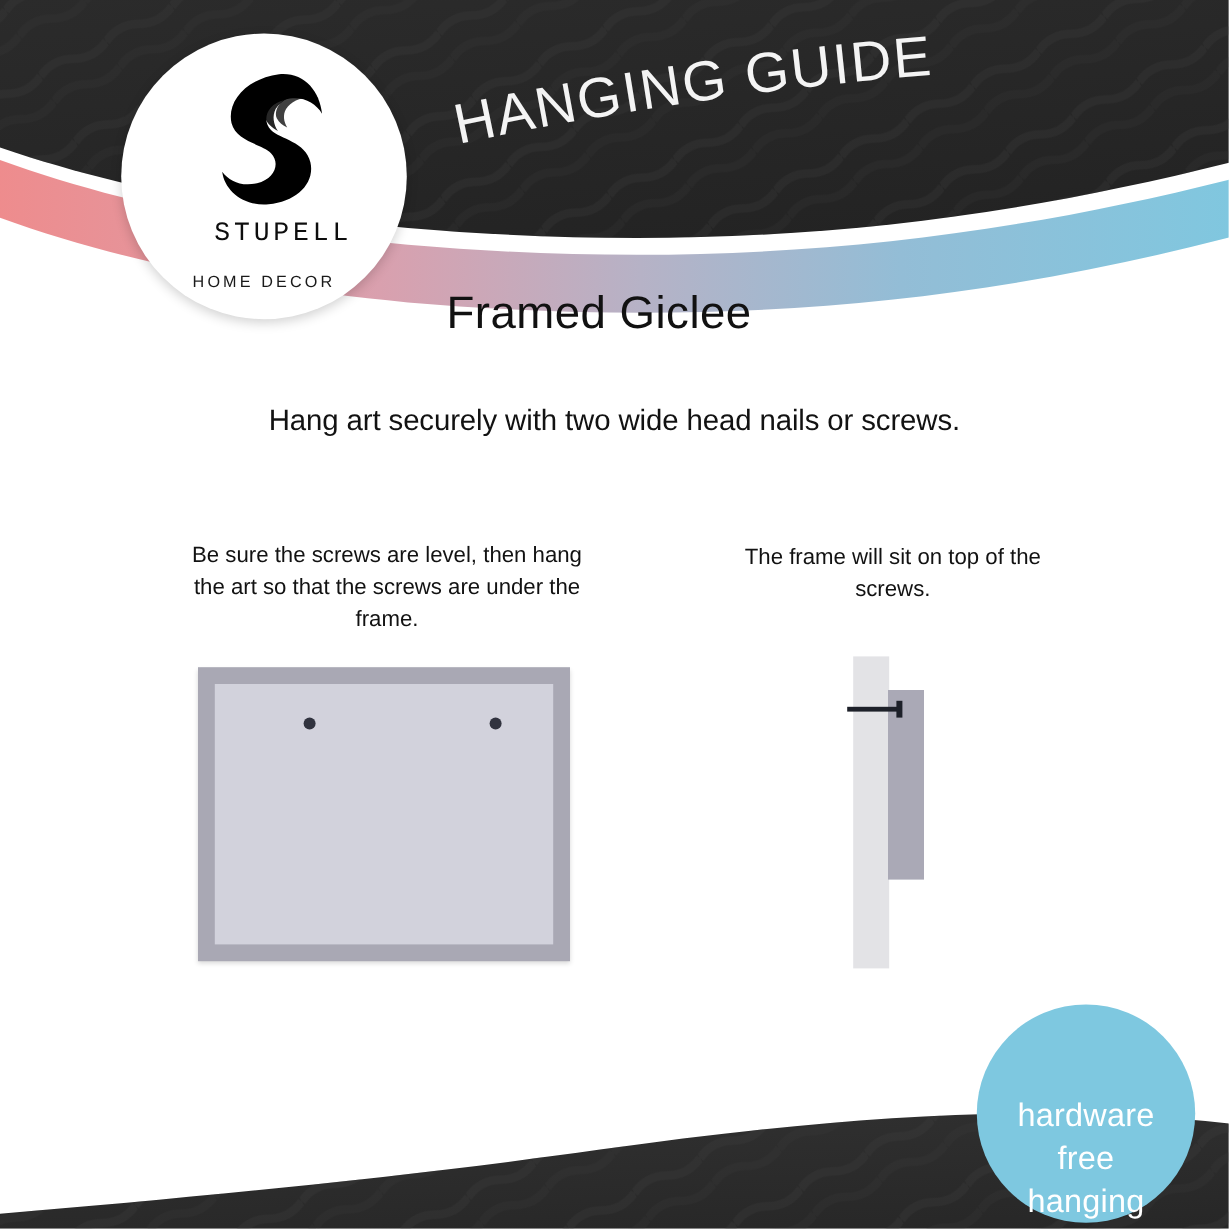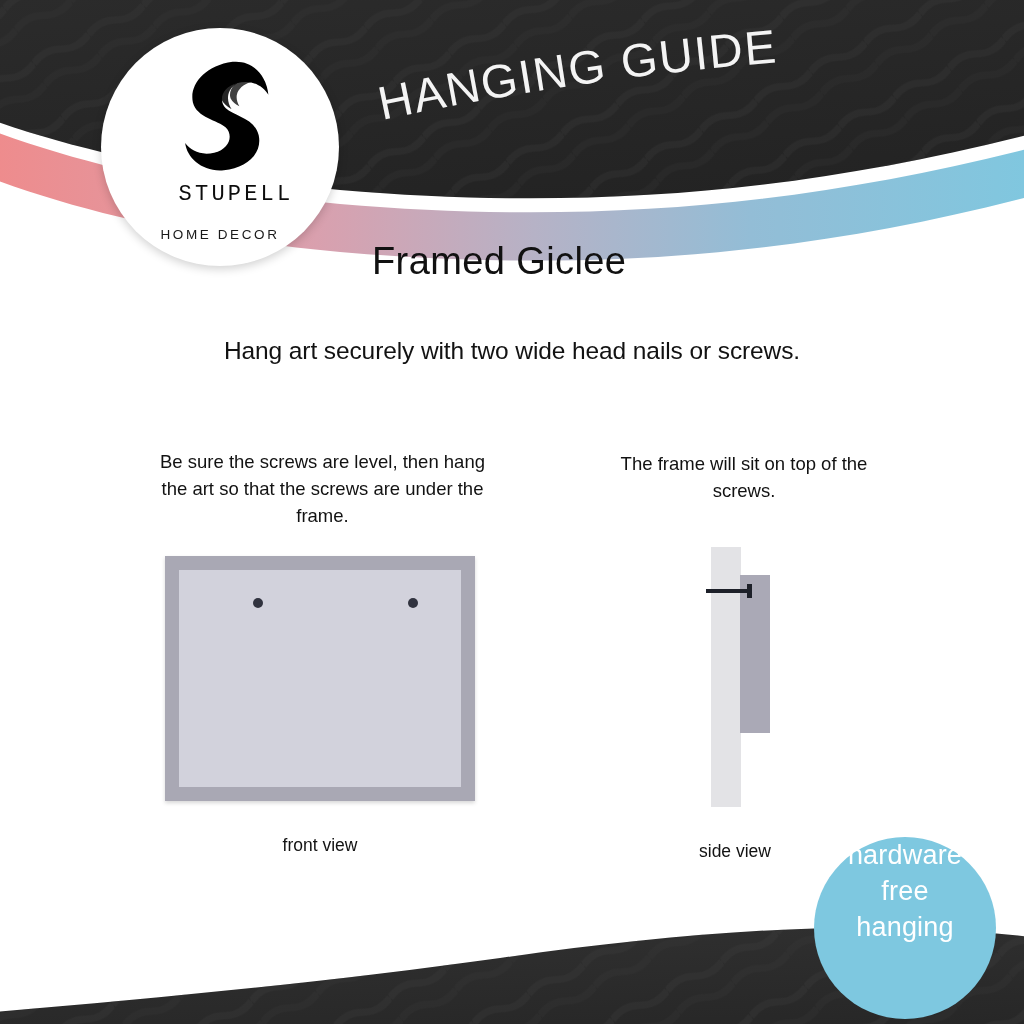--- a/index.html
+++ b/index.html
@@ -134,21 +134,21 @@
   .view-label.front { left:200px; top:835px; width:240px; }
   .view-label.side  { left:635px; top:841px; width:200px; }
 
   
   .hardware-badge {
     position:absolute; left:814px; top:837px;
     width:182px; height:182px;
     border-radius:50%;
     background:#7ec8e0;
     display:flex; flex-direction:column;
-    align-items:center; justify-content:flex-start;
+    align-items:center; justify-content:flex-end;
     z-index:7;
     line-height:36px;
   }
   .hardware-badge span {
     display:block; color:#ffffff;
     font-size:27px; font-weight:400; text-align:center;
     letter-spacing:0.2px;
   }
 </style>
 </head>
@@ -238,29 +238,27 @@
 
   <div class="caption caption-right">The frame will sit on top of the screws.</div>
   <div class="caption caption-left">Be sure the screws are level, then hang the art so that the screws are under the frame.</div>
 
   <div class="front-view">
     <div class="front-view-inner">
       <div class="screw-dot a"></div>
       <div class="screw-dot b"></div>
     </div>
   </div>
-  <div class="view-label front">front view</div>
 
   <div class="side-view">
     <div class="side-wall"></div>
     <div class="side-frame"></div>
     <div class="side-screw-shaft"></div>
     <div class="side-screw-head"></div>
   </div>
-  <div class="view-label side">side view</div>
 
   <div class="hardware-badge">
     <span>hardware</span>
     <span>free</span>
     <span>hanging</span>
   </div>
 
 </div>
 
 </body></html>

